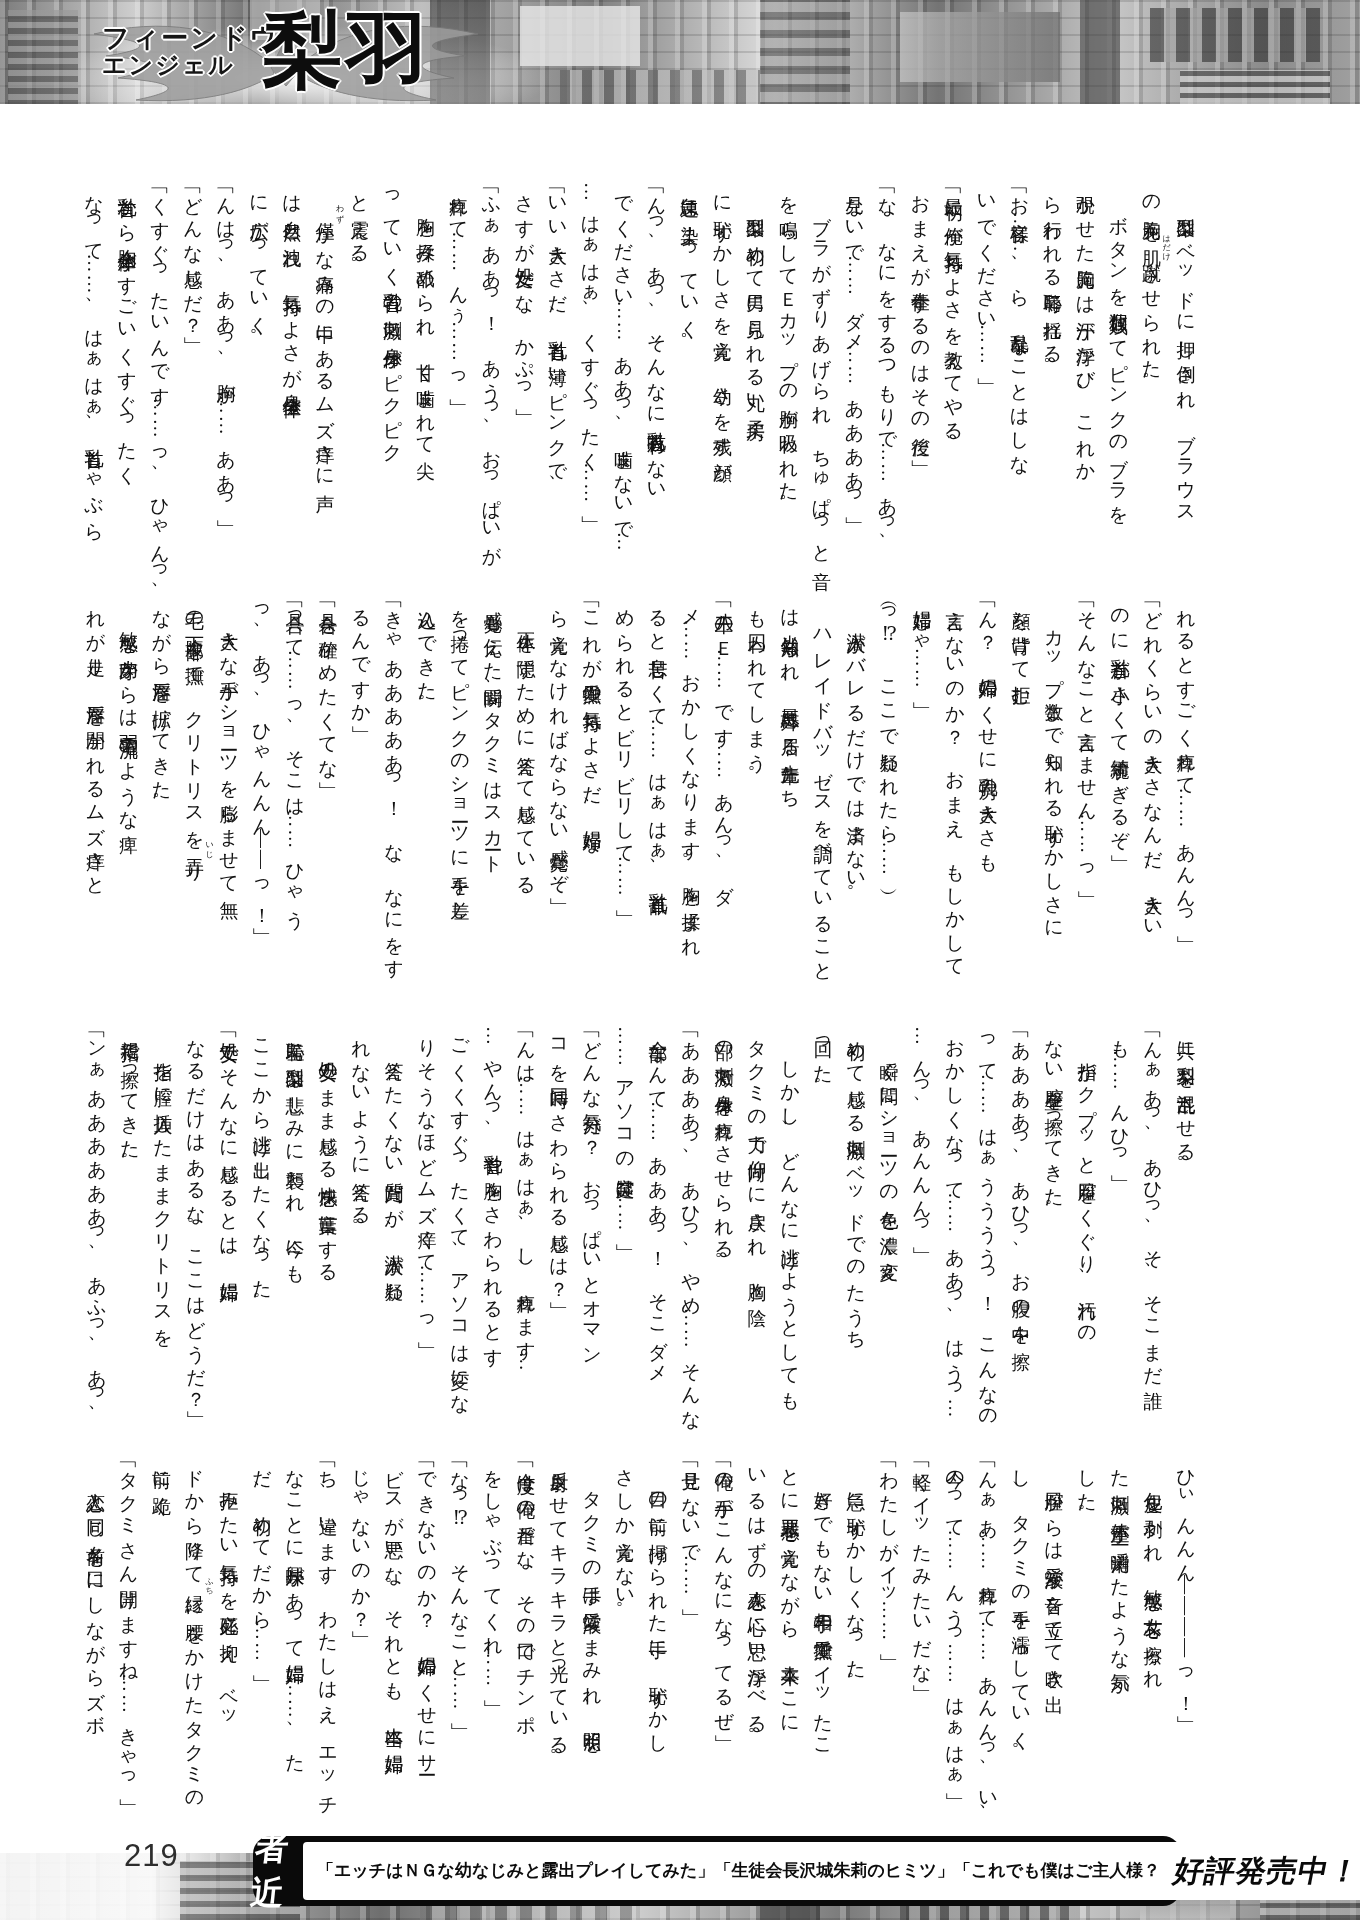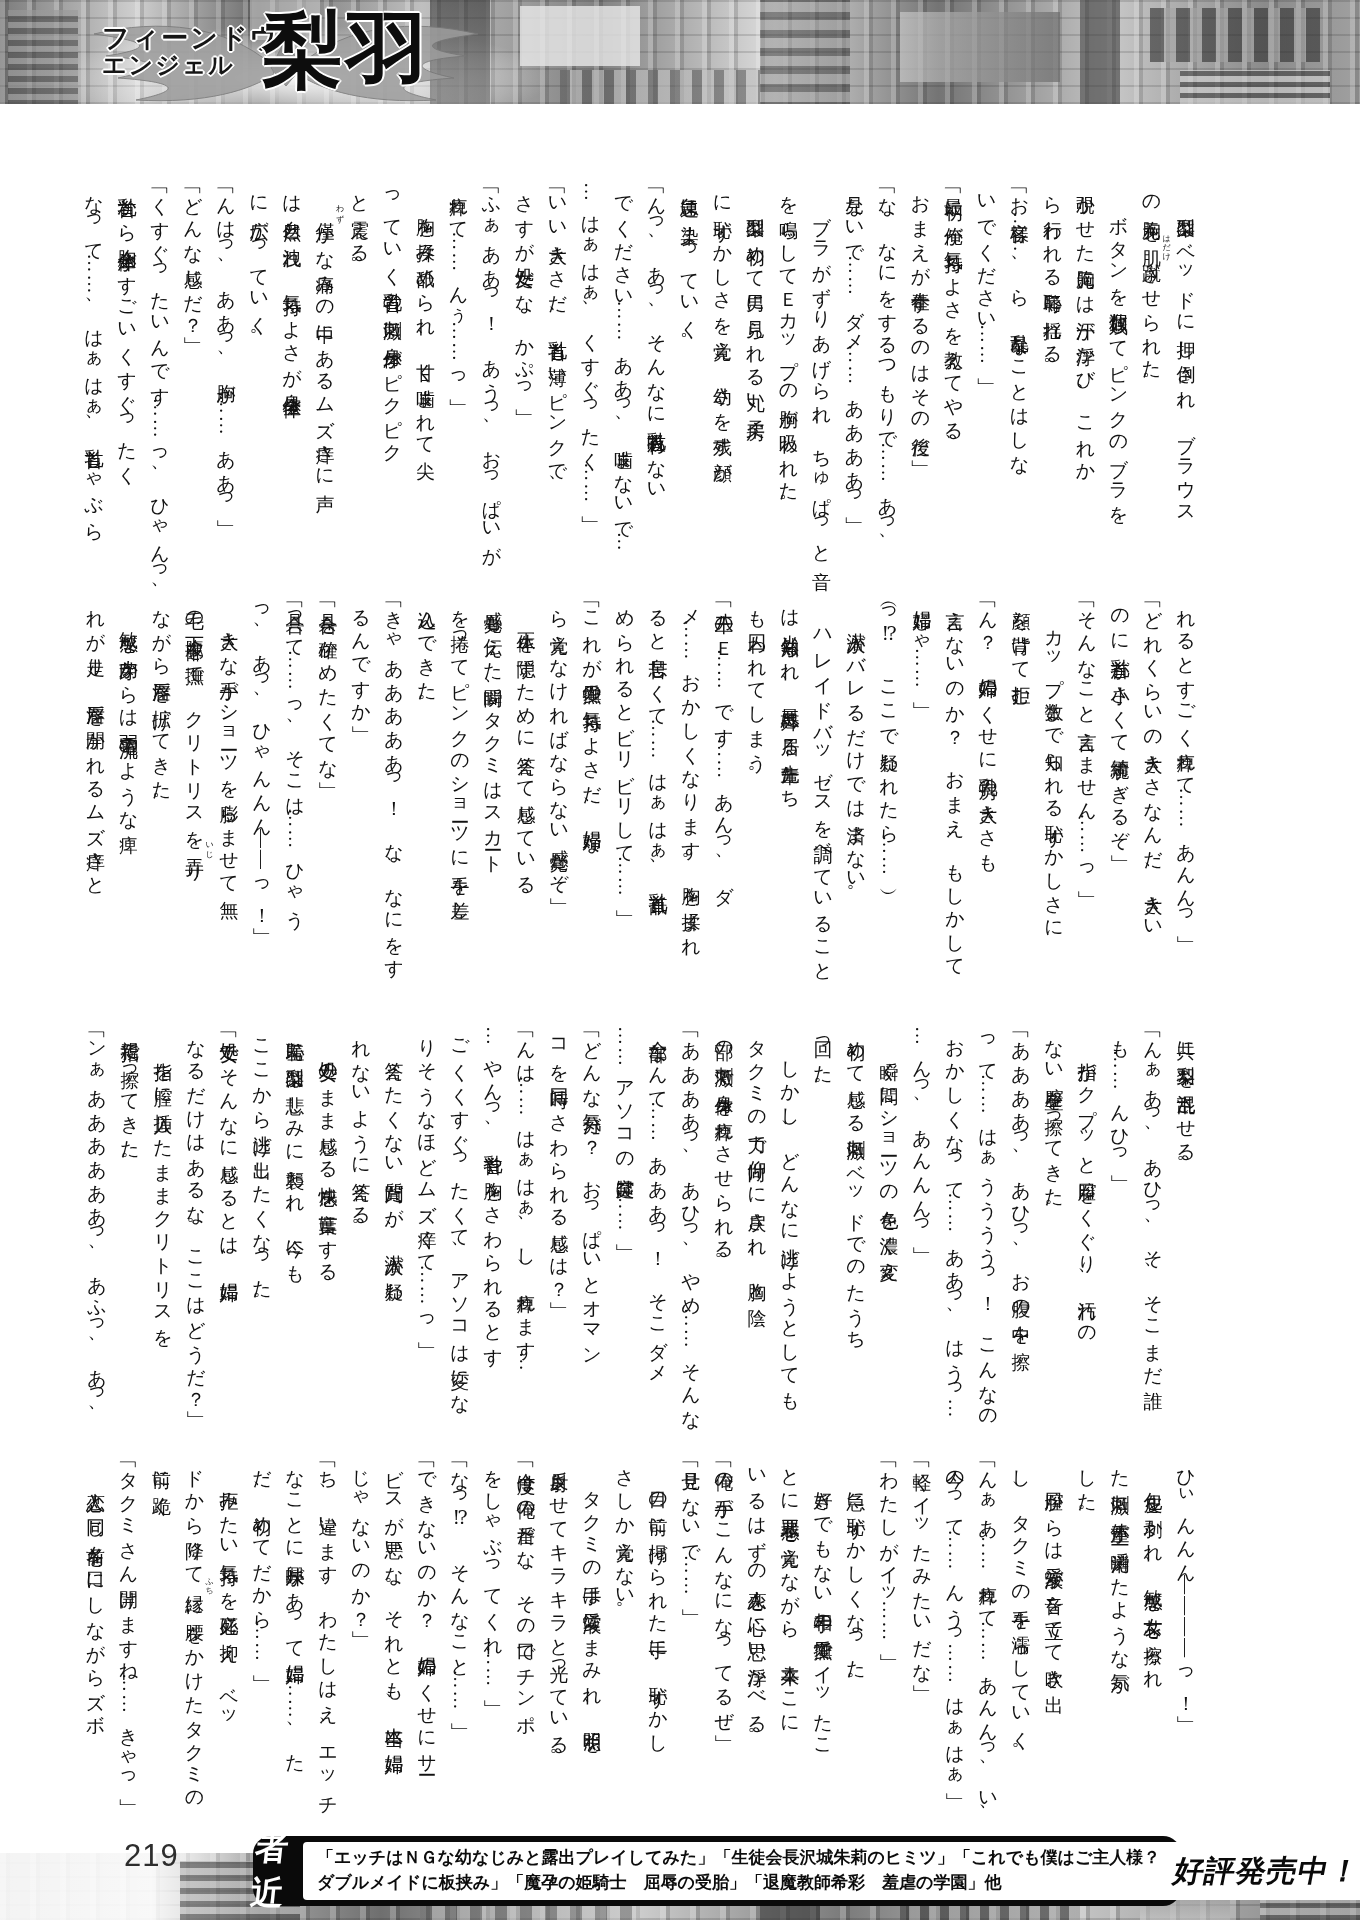--- a/index.html
+++ b/index.html
@@ -257,19 +257,18 @@
     <div class="hb f6"></div>
   </div>
 
   <div class="page-number">219</div>
 
   <div class="footer-pill">
     <div class="pill-label">著者近刊</div>
     <div class="pill-body">
       <div class="titles">
         <div>「エッチはＮＧな幼なじみと露出プレイしてみた」「生徒会長沢城朱莉のヒミツ」「これでも僕はご主人様？</div>
-        <div>ダブルメイドに板挟み」「魔孕の姫騎士　屈辱の受胎」「退魔教師希彩　羞虐の学園」他</div>
       </div>
       <div class="badge">好評発売中！</div>
     </div>
   </div>
 
 </div>
 
 </body></html>

